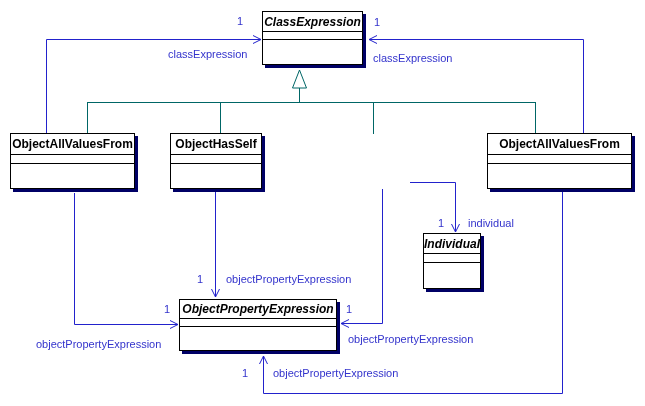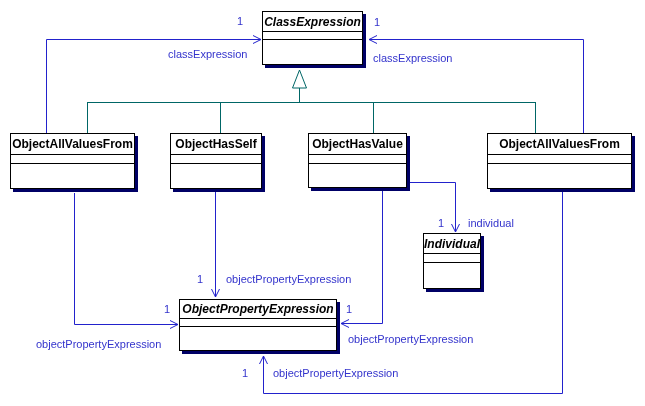--- a/index.html
+++ b/index.html
@@ -64,25 +64,20 @@
     <div class="uml-attrs" style="height:8px;"></div>
     <div class="uml-ops" style="height:24px;"></div>
   </div>
 
   <div class="uml-class" style="left:170px;top:133px;width:90px;">
     <div class="uml-title" style="height:20px;">ObjectHasSelf</div>
     <div class="uml-attrs" style="height:8px;"></div>
     <div class="uml-ops" style="height:24px;"></div>
   </div>
 
-  <div class="uml-class" style="left:308px;top:133px;width:97px;">
-    <div class="uml-title" style="height:20px;">ObjectHasValue</div>
-    <div class="uml-attrs" style="height:8px;"></div>
-    <div class="uml-ops" style="height:23px;"></div>
-  </div>
 
   <div class="uml-class" style="left:487px;top:133px;width:143px;">
     <div class="uml-title" style="height:20px;">ObjectAllValuesFrom</div>
     <div class="uml-attrs" style="height:8px;"></div>
     <div class="uml-ops" style="height:24px;"></div>
   </div>
 
   <div class="uml-class abstract" style="left:423px;top:233px;width:56px;">
     <div class="uml-title" style="height:19px;">Individual</div>
     <div class="uml-attrs" style="height:8px;"></div>

